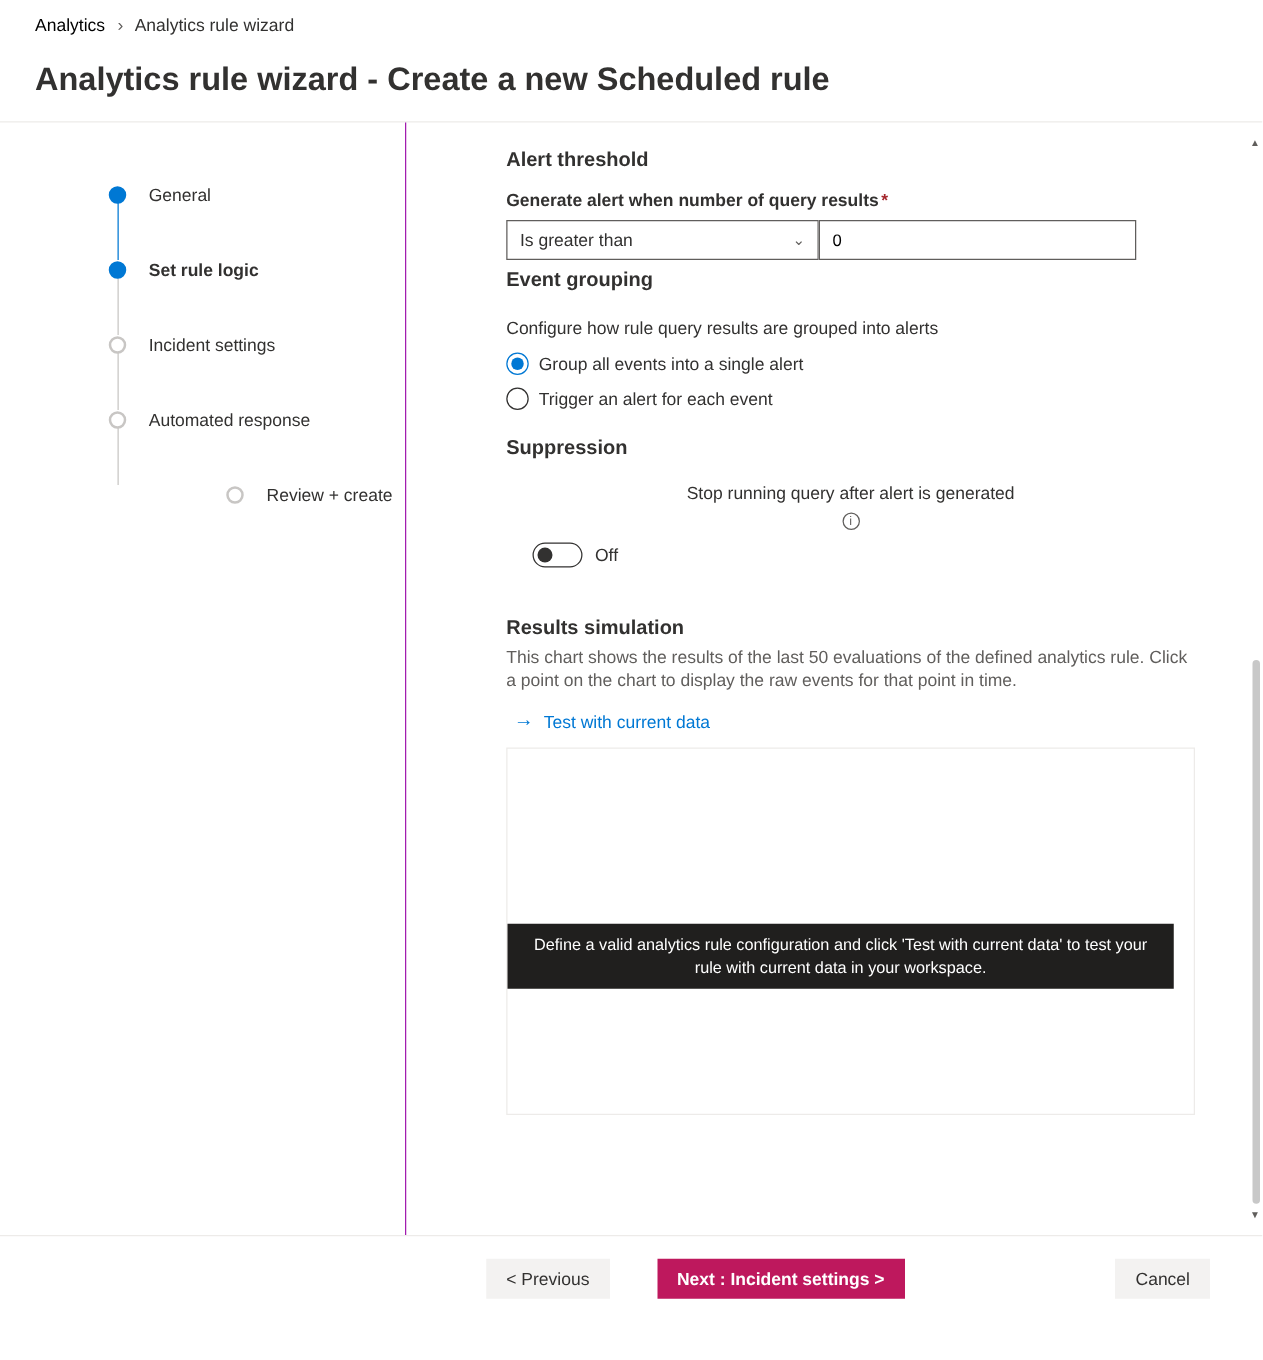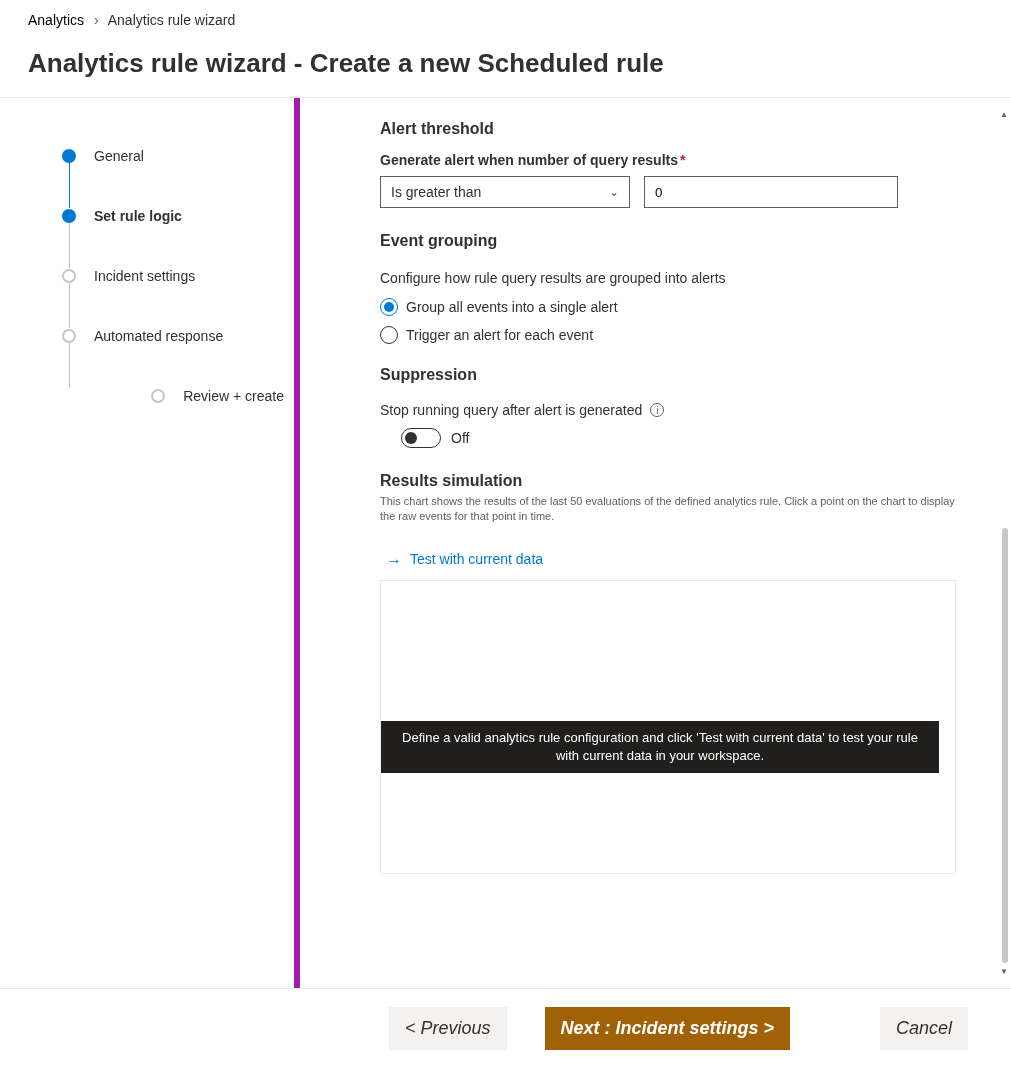--- a/index.html
+++ b/index.html
@@ -11,21 +11,21 @@
     background: #fff;
     width: 1010px;
   }
   .page { padding: 12px 28px 0 28px; }
   .breadcrumb { font-size: 14px; color: #323130; margin-bottom: 20px; }
   .breadcrumb a { color: #000000; text-decoration: none; cursor: pointer; }
   .breadcrumb .sep { margin: 0 6px; color: #605e5c; }
   .page-title { font-size: 26px; font-weight: 600; margin: 0 0 18px 0; }
   .divider { height: 1px; background: #edebe9; margin-bottom: 0; }
   .content-row { display: flex; height: 890px; position: relative; }
-  .steps-col { width: 300px; padding: 50px 10px 0 62px; border-right: 6px solid #a21caf; }
+  .steps-col { width: 300px; padding: 50px 10px 0 62px; border-right: 1px solid #a21caf; margin-left: 25px; }
   .steps { position: relative; }
   .step { display: flex; align-items: center; margin-bottom: 44px; cursor: pointer; position: relative; }
   .step-dot {
     width: 14px; height: 14px; border-radius: 50%;
     border: 2px solid #c8c6c4; background: #fff;
     margin-right: 18px; flex-shrink: 0; z-index: 2;
   }
   .step.done .step-dot { background: #0078d4; border-color: #0078d4; }
   .step.active .step-dot { background: #0078d4; border-color: #0078d4; }
   .step-label { font-size: 14px; color: #323130; }
@@ -35,21 +35,21 @@
     background: #c8c6c4; z-index: 1;
   }
   .line-done { background: #0078d4; }
   .main-col {
     flex: 1; padding: 22px 54px 20px 80px;
     overflow-y: auto; position: relative;
   }
   h3.section { font-size: 16px; font-weight: 600; margin: 0 0 14px 0; }
   .field-label { font-size: 14px; font-weight: 600; margin-bottom: 8px; }
   .req { color: #a4262c; margin-left: 2px; }
-  .row { display: flex; gap: 14px; margin-bottom: 24px; }
+  .row { display: flex; margin-bottom: 8px; }
   .select {
     display: flex; justify-content: space-between; align-items: center;
     border: 1px solid #605e5c; height: 32px; padding: 0 10px;
     width: 250px; cursor: pointer; background: #fff;
   }
   .textbox {
     border: 1px solid #605e5c; height: 32px; padding: 0 10px;
     width: 254px; background: #fff;
   }
   .chev { font-size: 12px; color: #605e5c; }
@@ -72,21 +72,21 @@
   }
   .toggle-row { display: flex; align-items: center; gap: 10px; }
   .toggle {
     width: 40px; height: 20px; border-radius: 10px;
     border: 1px solid #323130; background: #fff; position: relative; cursor: pointer;
   }
   .toggle .knob {
     position: absolute; left: 3px; top: 3px;
     width: 12px; height: 12px; border-radius: 50%; background: #323130;
   }
-  .sim-desc { font-size: 11px; color: #605e5c; margin: 4px 0 26px 0; line-height: 1.35; }
+  .sim-desc { font-size: 14px; color: #605e5c; margin: 4px 0 14px 0; line-height: 1.35; }
   .link-row { display: flex; align-items: center; gap: 8px; color: #0078d4; cursor: pointer; margin-bottom: 12px; padding-left: 6px; }
   .arrow { font-size: 16px; font-weight: 400; }
   .sim-box {
     border: 1px solid #edebe9; height: 294px; position: relative;
     margin-bottom: 12px;
   }
   .sim-banner {
     position: absolute; left: 0; right: 16px; top: 140px;
     background: #201f1e; color: #fff; font-size: 13px;
     padding: 8px 18px; text-align: center; line-height: 1.4;
@@ -99,25 +99,25 @@
   .scroll-thumb {
     position: absolute; right: 0; top: 418px; width: 6px; height: 435px;
     background: #c8c8c8; border-radius: 3px;
   }
   .footer {
     border-top: 1px solid #edebe9;
     display: flex; align-items: center; padding: 18px 42px 18px 42px;
   }
   .footer .spacer-left { width: 347px; }
   .btn {
-    height: 43px; padding: 0 16px; font-size: 18px;
-    border: none; cursor: pointer; font-family: inherit; font-style: italic;
+    height: 32px; padding: 0 16px; font-size: 14px;
+    border: none; cursor: pointer; font-family: inherit;
   }
   .btn-secondary { background: #f3f2f1; color: #323130; }
-  .btn-primary { background: #a16207; color: #fff; margin-left: 38px; font-weight: 600; }
+  .btn-primary { background: #be185d; color: #fff; margin-left: 38px; font-weight: 600; }
   .footer .spacer-mid { flex: 1; }
 </style>
 </head>
 <body>
 
 <div class="page">
   <div class="breadcrumb">
     <a>Analytics</a>
     <span class="sep">›</span>
     <span>Analytics rule wizard</span>
@@ -178,25 +178,25 @@
           <div class="inner"></div>
         </div>
       <span>Group all events into a single alert</span>
     </div>
     <div class="radio-row" style="margin-bottom:22px;">
       <div class="radio"></div>
       <span>Trigger an alert for each event</span>
     </div>
 
     <h3 class="section">Suppression</h3>
-    <div class="suppress-row" style="margin-top:18px;">
+    <div class="suppress-row" style="margin-top:18px;flex-direction:column;">
       <span>Stop running query after alert is generated</span>
       <span class="info-icon">i</span>
     </div>
-    <div class="toggle-row" style="margin-bottom:24px;padding-left:21px;">
+    <div class="toggle-row" style="margin-bottom:40px;padding-left:21px;">
       <div class="toggle">
         <div class="knob"></div>
       </div>
       <span>Off</span>
     </div>
 
     <h3 class="section" style="margin-bottom:4px;">Results simulation</h3>
     <div class="sim-desc">This chart shows the results of the last 50 evaluations of the defined analytics rule. Click a point on the chart to display the raw events for that point in time.</div>
     <div class="link-row">
       <span class="arrow">→</span>

